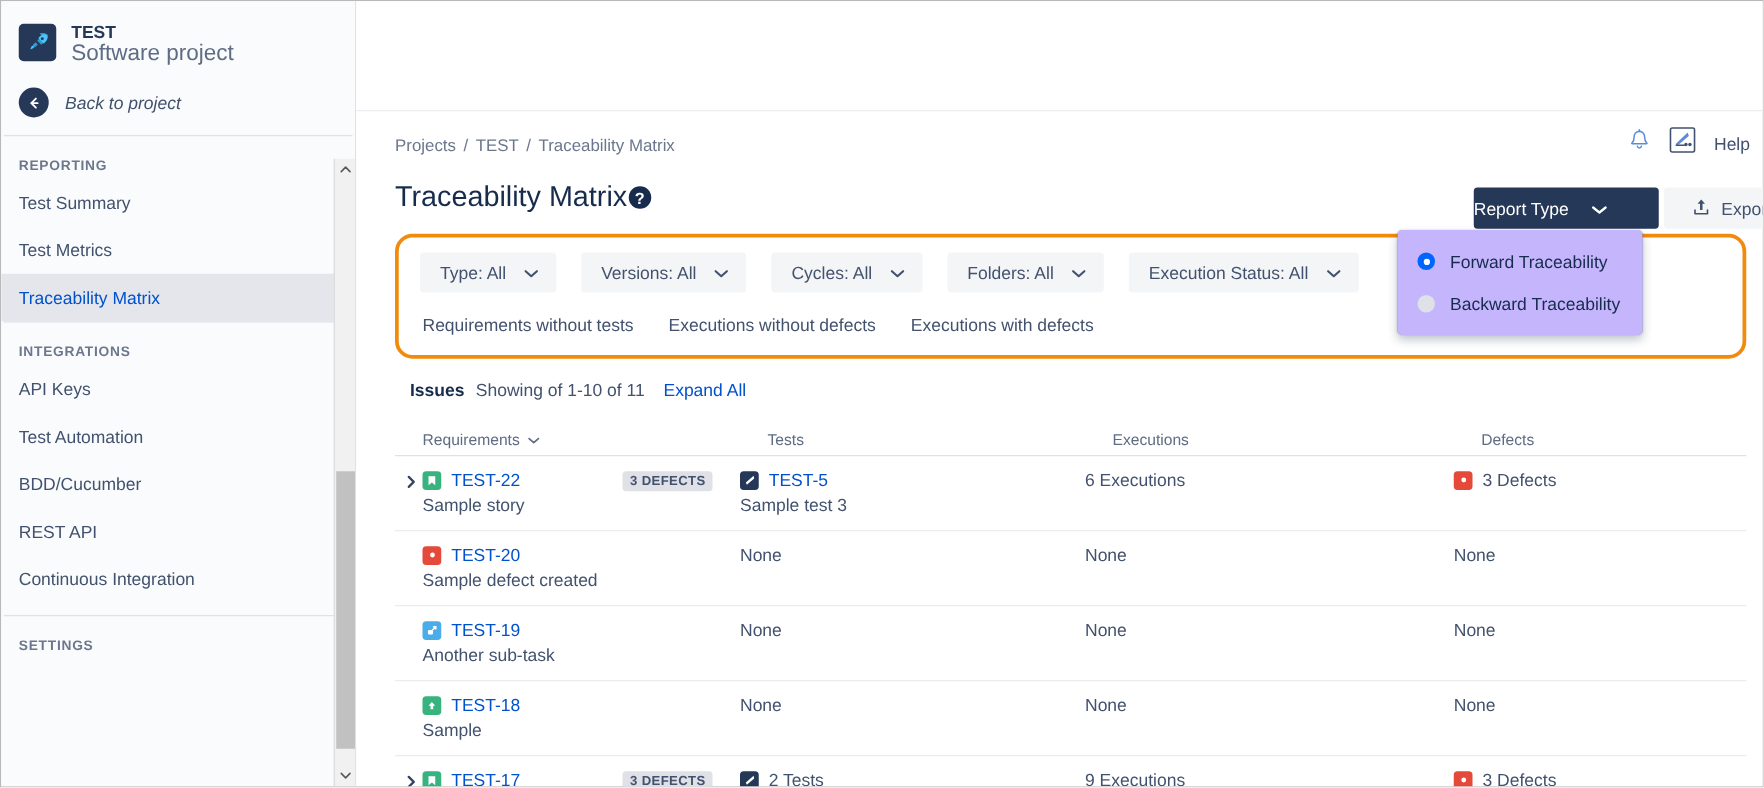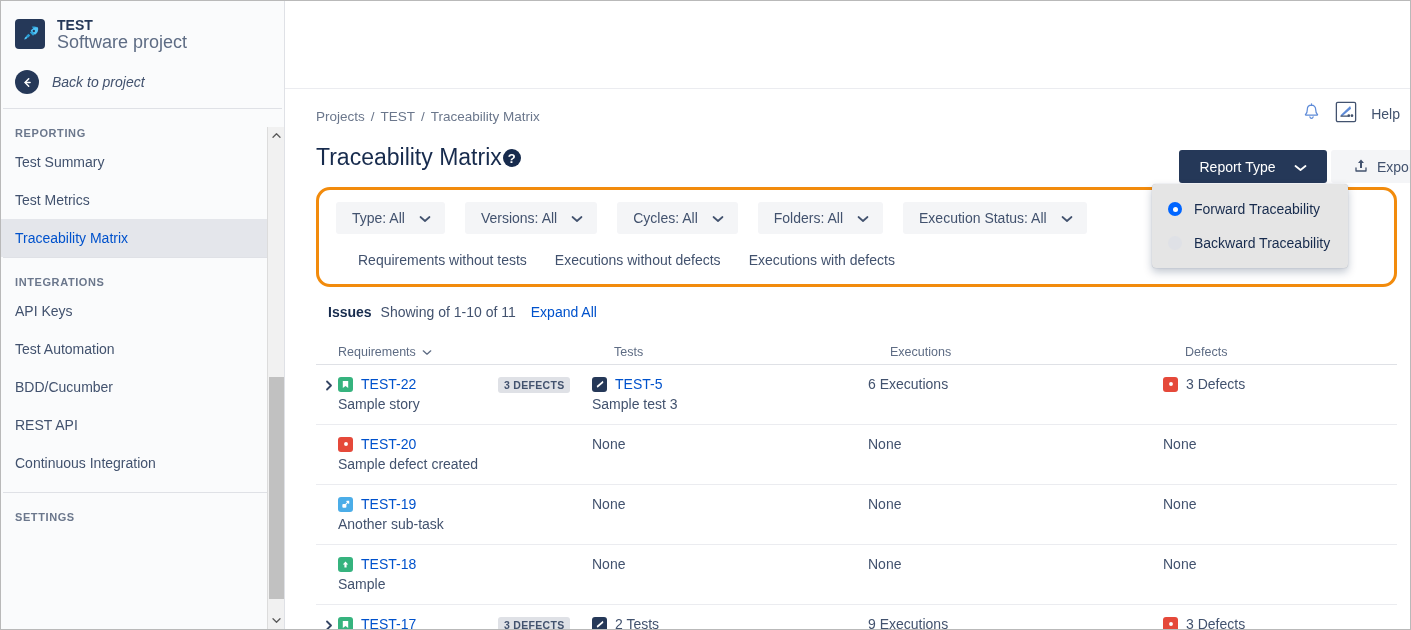--- a/index.html
+++ b/index.html
@@ -147,29 +147,29 @@
   }
   .help-link { font-size: 14px; color: #42526e; cursor: pointer; }
 
   
   .report-btn {
     position: absolute; top: 149px; left: 894px;
     width: 148px; height: 33px;
     background: #253858; color: #fff;
     border: none; border-radius: 3px;
     font-size: 14px;
-    display: flex; align-items: center; justify-content: center;
+    display: flex; align-items: center; 
     gap: 18px;
     cursor: pointer;
     font-family: "Liberation Sans", sans-serif;
   }
   .report-menu {
-    position: absolute; top: 183px; left: 867px;
+    position: absolute; top: 183px; left: 833px;
     width: 196px;
-    background: #e5e5e5;
+    background: #c4b5fd;
     border-radius: 4px;
     box-shadow: 0 4px 8px rgba(9,30,66,.25), 0 0 1px rgba(9,30,66,.31);
     padding: 8px 0;
     z-index: 30;
   }
   .menu-item {
     display: flex; align-items: center; gap: 12px;
     padding: 9px 0 9px 16px;
     font-size: 14px; color: #172b4d;
     cursor: pointer;
@@ -212,21 +212,20 @@
     display: flex; align-items: center;
     gap: 14px;
     padding: 0 14px 0 16px;
     font-size: 14px; color: #42526e;
     cursor: pointer;
   }
   .quick-row {
     display: flex; align-items: center; gap: 28px;
     margin-top: 18px;
     padding-left: 2px;
-    margin-left: 20px;
   }
   .quick-link { font-size: 14px; color: #42526e; cursor: pointer; }
 
   
   .issues-row {
     display: flex; align-items: baseline; gap: 9px;
     margin-top: 17px;
     padding-left: 12px;
   }
   .issues-label { font-size: 14px; font-weight: bold; color: #172b4d; }

